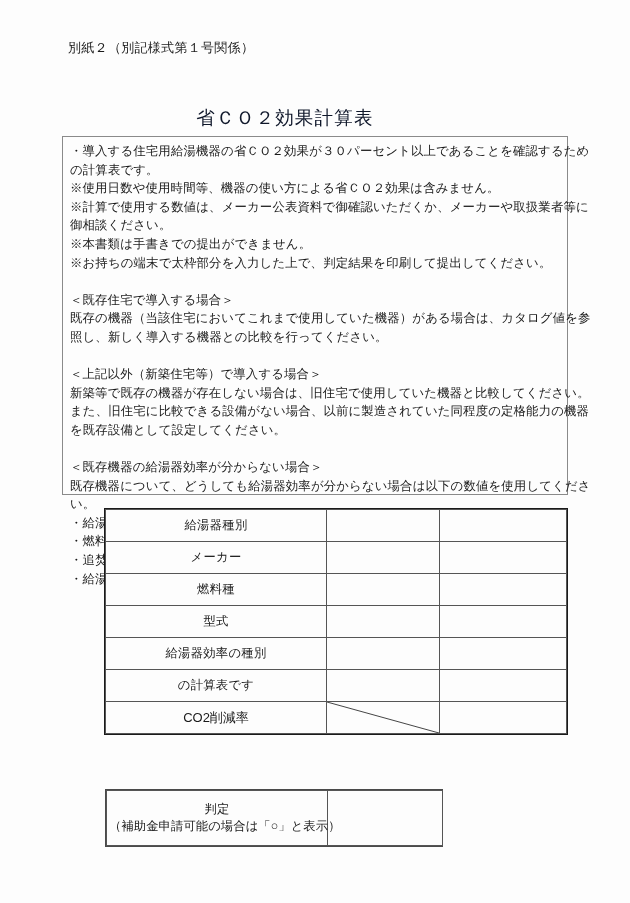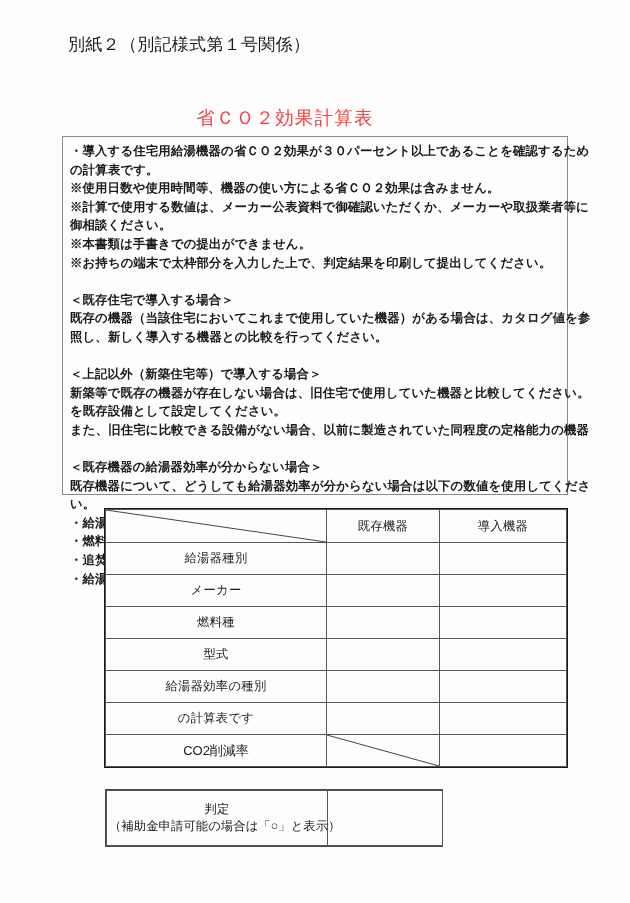--- a/index.html
+++ b/index.html
@@ -20,51 +20,50 @@
     position: relative;
     width: 630px;
     height: 903px;
     box-sizing: border-box;
   }
 
   
   .doc-header {
     position: absolute;
     left: 68px;
-    top: 33px;
-    font-size: 17px;
+    top: 39px;
+    font-size: 13px;
     letter-spacing: 0.3px;
     white-space: nowrap;
     color: #1a1a1a;
   }
 
   
   .doc-title {
     position: absolute;
     left: 0;
     top: 105px;
     width: 570px;
     text-align: center;
     font-size: 18.5px;
     letter-spacing: 1.2px;
-    color: #ef4444;
+    color: #0f172a;
   }
 
   
   .notice-box {
     position: absolute;
     left: 62px;
     top: 136px;
     width: 506px;
     height: 359px;
     box-sizing: border-box;
     border: 1px solid #8a8a8a;
     background: #fdfdfd;
     padding: 5px 6px 0 7px;
-    font-weight: bold;
   }
   .notice-line {
     font-size: 12.4px;
     line-height: 18.6px;
     letter-spacing: 0.15px;
     white-space: nowrap;
     color: #1a1a1a;
   }
   .notice-line.blank {
     height: 18.6px;
@@ -181,49 +180,40 @@
     <div class="notice-line">御相談ください。</div>
     <div class="notice-line">※本書類は手書きでの提出ができません。</div>
     <div class="notice-line">※お持ちの端末で太枠部分を入力した上で、判定結果を印刷して提出してください。</div>
     <div class="notice-line blank"></div>
     <div class="notice-line">＜既存住宅で導入する場合＞</div>
     <div class="notice-line">既存の機器（当該住宅においてこれまで使用していた機器）がある場合は、カタログ値を参</div>
     <div class="notice-line">照し、新しく導入する機器との比較を行ってください。</div>
     <div class="notice-line blank"></div>
     <div class="notice-line">＜上記以外（新築住宅等）で導入する場合＞</div>
     <div class="notice-line">新築等で既存の機器が存在しない場合は、旧住宅で使用していた機器と比較してください。</div>
+    <div class="notice-line">また、旧住宅に比較できる設備がない場合、以前に製造されていた同程度の定格能力の機器</div>
     <div class="notice-line">を既存設備として設定してください。</div>
-    <div class="notice-line">また、旧住宅に比較できる設備がない場合、以前に製造されていた同程度の定格能力の機器</div>
     <div class="notice-line blank"></div>
     <div class="notice-line">＜既存機器の給湯器効率が分からない場合＞</div>
     <div class="notice-line">既存機器について、どうしても給湯器効率が分からない場合は以下の数値を使用してくださ</div>
     <div class="notice-line">い。</div>
     <div class="notice-line">・給湯器種別：ガス給湯器</div>
     <div class="notice-line">・燃料種：都市ガス</div>
     <div class="notice-line">・追焚機能の有無：有</div>
     <div class="notice-line">・給湯器効率の種別：モード熱効率</div>
   </div>
 
   <div class="main-table-wrap">
     <table class="cmp">
       <colgroup>
         <col class="c-label">
           <col class="c-exist">
           <col class="c-new">
       </colgroup>
       <tbody>
-        <tr class="head">
-          <td class="corner">
-            <svg viewBox="0 0 221 32" preserveAspectRatio="none" aria-hidden="true">
-              <line x1="0" y1="0" x2="221" y2="32" stroke="#444" stroke-width="1"></line>
-            </svg>
-          </td>
-          <td>既存機器</td>
-          <td>導入機器</td>
-        </tr>
 
         <tr>
           <td>給湯器種別</td>
           <td></td>
           <td></td>
         </tr>
         <tr>
           <td>メーカー</td>
           <td></td>
           <td></td>

